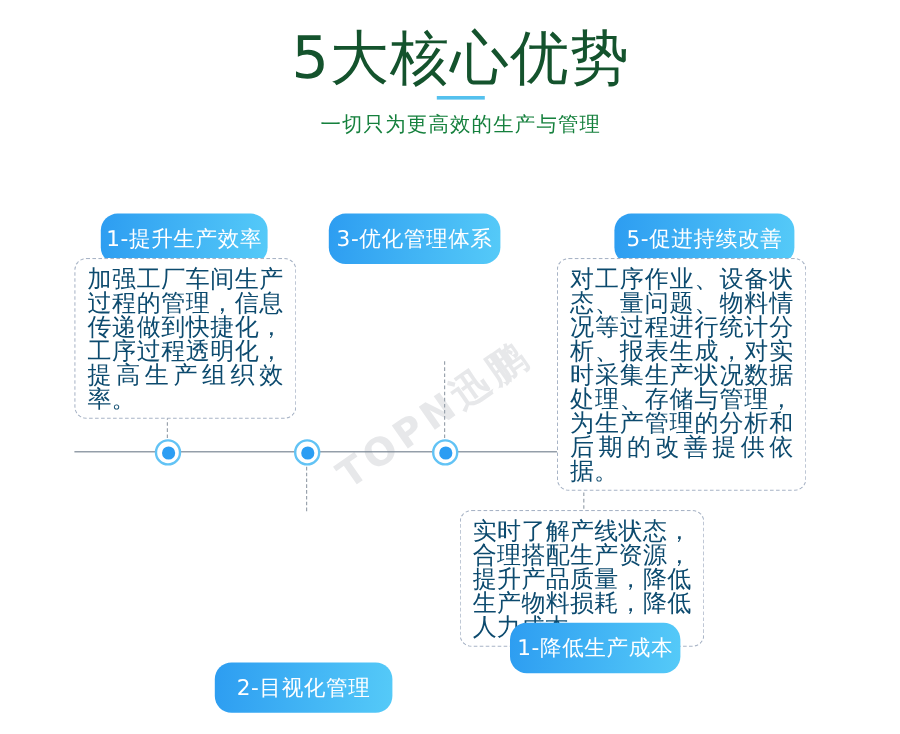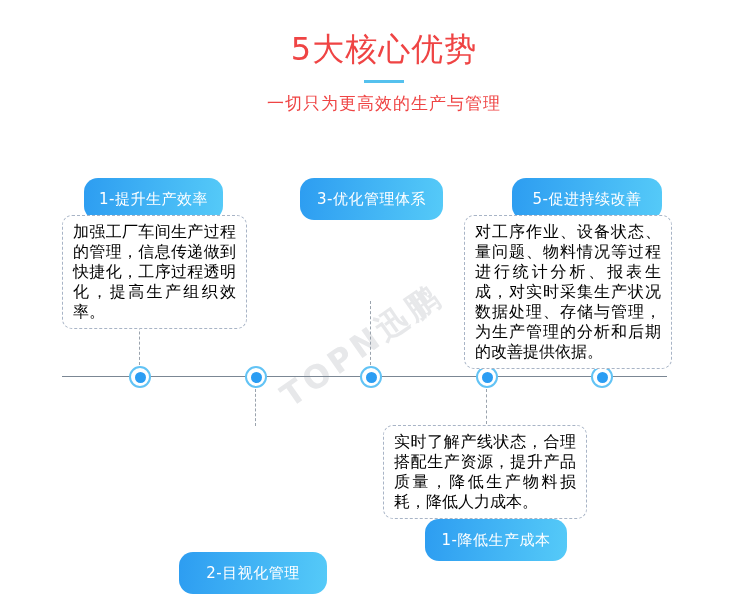--- a/index.html
+++ b/index.html
@@ -6,23 +6,23 @@
   body {
     width: 750px; height: 612px;
     background: #ffffff;
     font-family: "DejaVu Sans", "Liberation Sans", sans-serif;
     overflow: hidden;
   }
   .canvas { position: relative; width: 750px; height: 612px; background: #ffffff; }
 
   
   .header { position: absolute; left: 18px; right: 0; top: 26px; text-align: center; z-index: 3; }
-  .title { font-size: 32px; line-height: 46px; color: #ef4444; font-weight: 500; letter-spacing: 1px; }
+  .title { font-size: 49px; line-height: 46px; color: #14532d; font-weight: 500; letter-spacing: 1px; }
   .title-underline { width: 40px; height: 3px; background: #55c1ee; margin: 8px auto 0 auto; }
-  .subtitle { margin-top: 9px; font-size: 17px; color: #ef4444; letter-spacing: 1px; }
+  .subtitle { margin-top: 9px; font-size: 17px; color: #15803d; letter-spacing: 1px; }
 
   
   .watermark {
     position: absolute; left: 285px; top: 378px; z-index: 1;
     transform: rotate(-35deg); transform-origin: left center;
     font-size: 32px; font-weight: bold; color: #e7e8ea;
     letter-spacing: 4px; white-space: nowrap; pointer-events: none;
   }
 
   
@@ -32,29 +32,29 @@
     border: 2px solid #62c3f5; background: #ffffff; border-radius: 50%;
     display: flex; align-items: center; justify-content: center; z-index: 3;
   }
   .node-dot { width: 11px; height: 11px; border-radius: 50%; background: #2b9df3; }
   .connector { position: absolute; width: 0; border-left: 1px dashed #9aa3ad; z-index: 2; }
 
   
   .badge {
     position: absolute; height: 42px; border-radius: 14px; box-sizing: border-box;
     background: linear-gradient(95deg, #2d9df1 0%, #55caf8 100%);
-    color: #ffffff; font-size: 15px; letter-spacing: 0.5px;
+    color: #ffffff; font-size: 18px; letter-spacing: 0.5px;
     display: flex; align-items: center; justify-content: center; z-index: 3;
   }
 
   
   .note-box {
     position: absolute; box-sizing: border-box; background: #ffffff;
     border: 1px dashed #a8b4c6; border-radius: 10px;
-    padding: 6px 10px; font-size: 16px; line-height: 20px; color: #000000;
+    padding: 6px 10px; font-size: 20px; line-height: 20px; color: #0c4a6e;
     text-align: justify; z-index: 3;
   }
 </style>
 </head>
 <body>
 
 <div class="canvas">
 
   <div class="header">
     <div class="title">5大核心优势</div>
@@ -82,21 +82,21 @@
       <div class="node-dot"></div>
     </div>
 
   <div class="connector" style="left:139px; top:301px; height:64px;"></div>
   <div class="connector" style="left:255px; top:389px; height:37px;"></div>
   <div class="connector" style="left:370px; top:301px; height:64px;"></div>
   <div class="connector" style="left:486px; top:389px; height:35px;"></div>
   <div class="connector" style="left:601px; top:341px; height:24px;"></div>
 
   <div class="badge" style="left:84px; top:178px; width:139px;">1-提升生产效率</div>
-  <div class="badge" style="left:300px; top:178px; width:143px;">3-优化管理体系</div>
+  <div class="badge" style="left:274px; top:178px; width:143px;">3-优化管理体系</div>
   <div class="badge" style="left:512px; top:178px; width:150px;">5-促进持续改善</div>
 
   <div class="note-box" style="left:62px; top:215px; width:185px;">加强工厂车间生产过程的管理，信息传递做到快捷化，工序过程透明化，提高生产组织效率。</div>
   <div class="note-box" style="left:464px; top:215px; width:208px;">对工序作业、设备状态、量问题、物料情况等过程进行统计分析、报表生成，对实时采集生产状况数据处理、存储与管理，为生产管理的分析和后期的改善提供依据。</div>
 
   <div class="note-box" style="left:383px; top:425px; width:204px;">实时了解产线状态，合理搭配生产资源，提升产品质量，降低生产物料损耗，降低人力成本。</div>
 
   <div class="badge" style="left:179px; top:521px; width:148px;margin-top:31px;">2-目视化管理</div>
   <div class="badge" style="left:425px; top:519px; width:142px;">1-降低生产成本</div>
 

